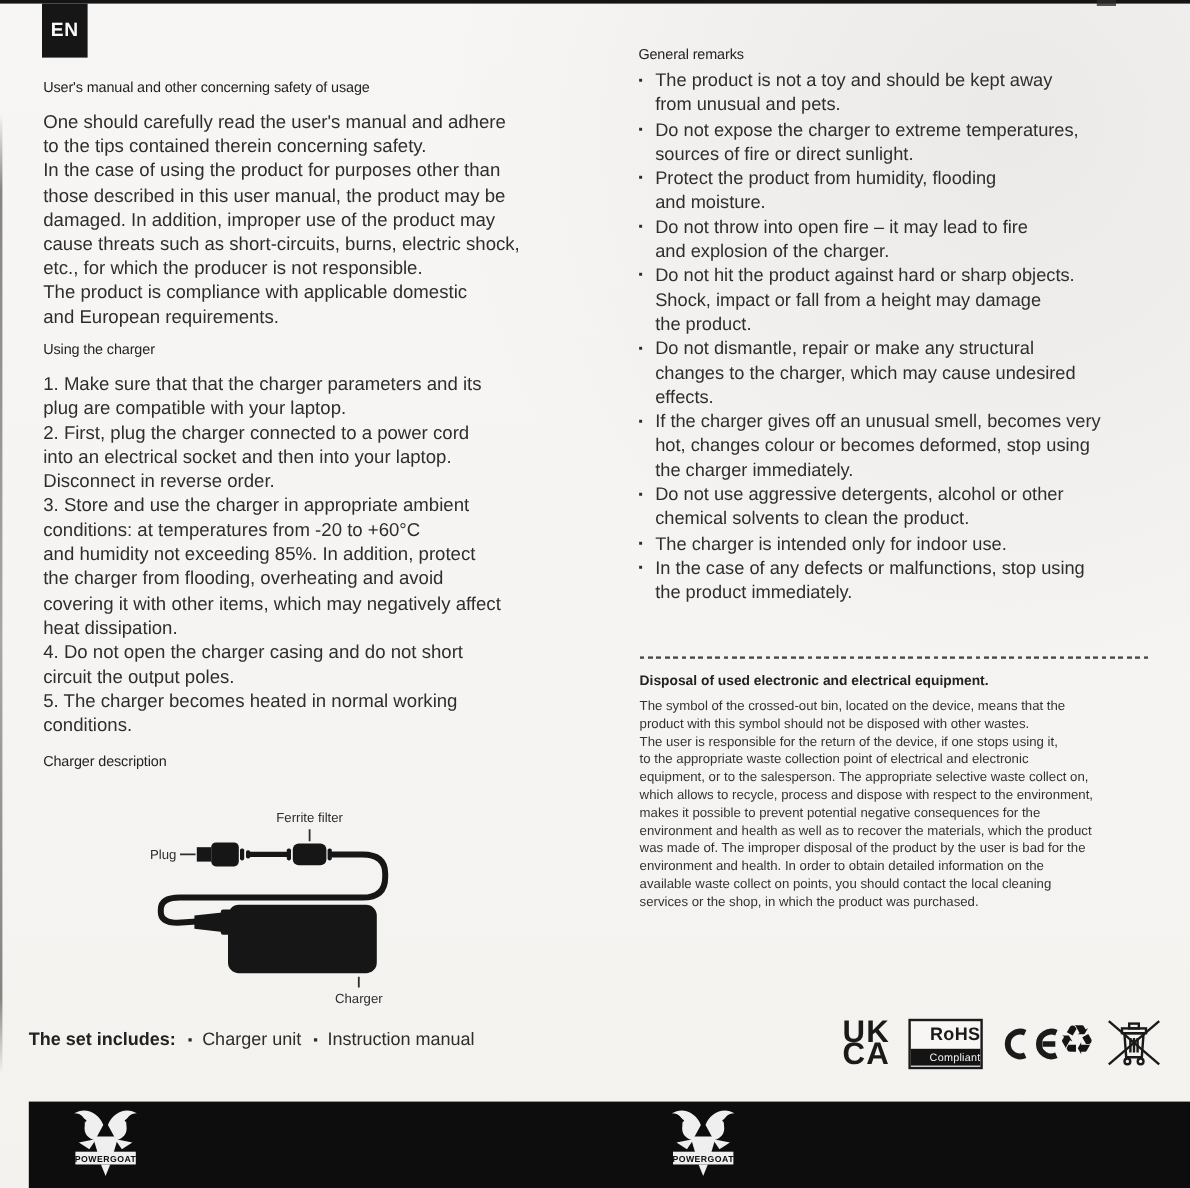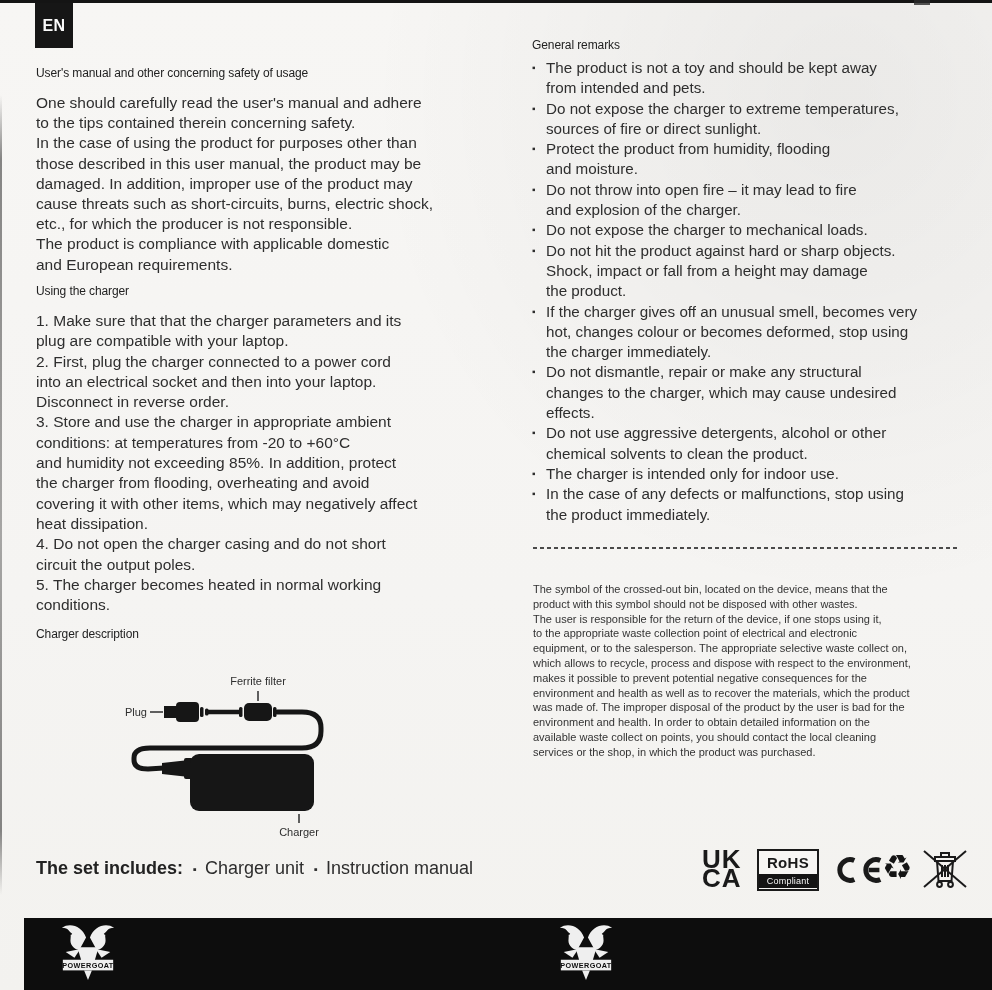--- a/index.html
+++ b/index.html
@@ -21,38 +21,38 @@
   
   .h1{font-weight:normal;font-size:12px;color:#222;letter-spacing:-0.1px;}
   .body-txt{font-size:15.5px;line-height:20.2px;white-space:pre-line;color:#2e2e2e;}
   .left-title{left:36px;top:66px;width:450px;}
   .left-intro{left:36px;top:93px;width:455px;}
   .using-h{left:36px;top:284px;}
   .steps{left:36px;top:311px;width:455px;line-height:20.3px;}
   .desc-h{left:36px;top:627px;}
   .diagram{left:36px;top:665px;}
   
-  .set-includes{left:36px;top:858px;width:450px;font-size:18px;}
+  .set-includes{left:24px;top:858px;width:450px;font-size:15px;}
   .set-includes .lbl{font-weight:bold;color:#222;}
   .inc-item{margin-left:10px;}
   .inc-item::before{content:"▪";font-size:11px;margin-right:8px;position:relative;top:-1px;color:#2e2e2e;}
   
   .right-h{left:532px;top:38px;}
   ul.bullets{left:532px;top:58px;width:446px;list-style:none;margin:0;padding:0;}
   ul.bullets li{position:relative;padding-left:14px;font-size:15.2px;line-height:20.3px;
     white-space:pre-line;color:#2e2e2e;}
   ul.bullets li::before{content:"▪";position:absolute;left:0;top:0;font-size:10px;line-height:20.3px;}
   .dashed-sep{left:533px;top:547px;width:424px;height:2px;
     background:repeating-linear-gradient(90deg,#4a4a4a 0 4px,transparent 4px 7px);}
   .disposal-h{left:533px;top:562px;width:440px;font-size:11.5px;font-weight:bold;color:#222;}
   .disposal-body{left:533px;top:582px;width:440px;font-size:11px;line-height:14.8px;white-space:pre-line;color:#333;}
   
   .cert{color:#1a1a1a;}
   .ukca{left:702px;top:850px;font-size:26px;font-weight:bold;line-height:19px;letter-spacing:1px;}
-  .rohs{left:757px;top:849px;width:58px;height:38px;border:2.5px solid #1a1a1a;background:#f7f6f4;text-align:center;}
+  .rohs{left:757px;top:849px;width:58px;height:38px;border:2.5px solid #1a1a1a;background:#f7f6f4;text-align:right;}
   .rohs .top{font-size:15px;font-weight:bold;line-height:23px;letter-spacing:.3px;}
   .rohs .bot{background:#141414;color:#f5f5f5;font-size:9px;line-height:14px;letter-spacing:.2px;}
   .ce{left:831px;top:855px;}
   .recycle{left:882px;top:847px;font-family:"DejaVu Sans",sans-serif;font-size:34px;line-height:40px;color:#141414;}
   .weee{left:920px;top:845px;}
   
   .footer{left:0;top:918px;width:992px;height:72px;background:#0d0d0d;margin-left:24px;}
   .goat-logo{position:absolute;top:4px;}
   .goat-1{left:33px;} .goat-2{left:531px;}
   svg text{font-family:"Liberation Sans",sans-serif;}
@@ -136,45 +136,45 @@
     <text class="diag-label" x="263" y="171" text-anchor="middle">Charger</text>
   </svg>
 
   <div class="abs set-includes">
     <span class="lbl">The set includes:</span><span class="inc-item">Charger unit</span><span class="inc-item">Instruction manual</span>
   </div>
 
   <div class="abs h1 right-h">General remarks</div>
   <ul class="abs bullets">
     <li>The product is not a toy and should be kept away
-from intended and pets.</li>
+from unusual and pets.</li>
     <li>Do not expose the charger to extreme temperatures,
 sources of fire or direct sunlight.</li>
     <li>Protect the product from humidity, flooding
 and moisture.</li>
     <li>Do not throw into open fire – it may lead to fire
 and explosion of the charger.</li>
-    <li>Do not expose the charger to mechanical loads.</li>
     <li>Do not hit the product against hard or sharp objects.
 Shock, impact or fall from a height may damage
 the product.</li>
+    <li>Do not dismantle, repair or make any structural
+changes to the charger, which may cause undesired
+effects.</li>
     <li>If the charger gives off an unusual smell, becomes very
 hot, changes colour or becomes deformed, stop using
 the charger immediately.</li>
-    <li>Do not dismantle, repair or make any structural
-changes to the charger, which may cause undesired
-effects.</li>
     <li>Do not use aggressive detergents, alcohol or other
 chemical solvents to clean the product.</li>
     <li>The charger is intended only for indoor use.</li>
     <li>In the case of any defects or malfunctions, stop using
 the product immediately.</li>
   </ul>
 
   <div class="abs dashed-sep"></div>
+  <div class="abs disposal-h">Disposal of used electronic and electrical equipment.</div>
   <div class="abs disposal-body">The symbol of the crossed-out bin, located on the device, means that the
 product with this symbol should not be disposed with other wastes.
 The user is responsible for the return of the device, if one stops using it,
 to the appropriate waste collection point of electrical and electronic
 equipment, or to the salesperson. The appropriate selective waste collect on,
 which allows to recycle, process and dispose with respect to the environment,
 makes it possible to prevent potential negative consequences for the
 environment and health as well as to recover the materials, which the product
 was made of. The improper disposal of the product by the user is bad for the
 environment and health. In order to obtain detailed information on the

